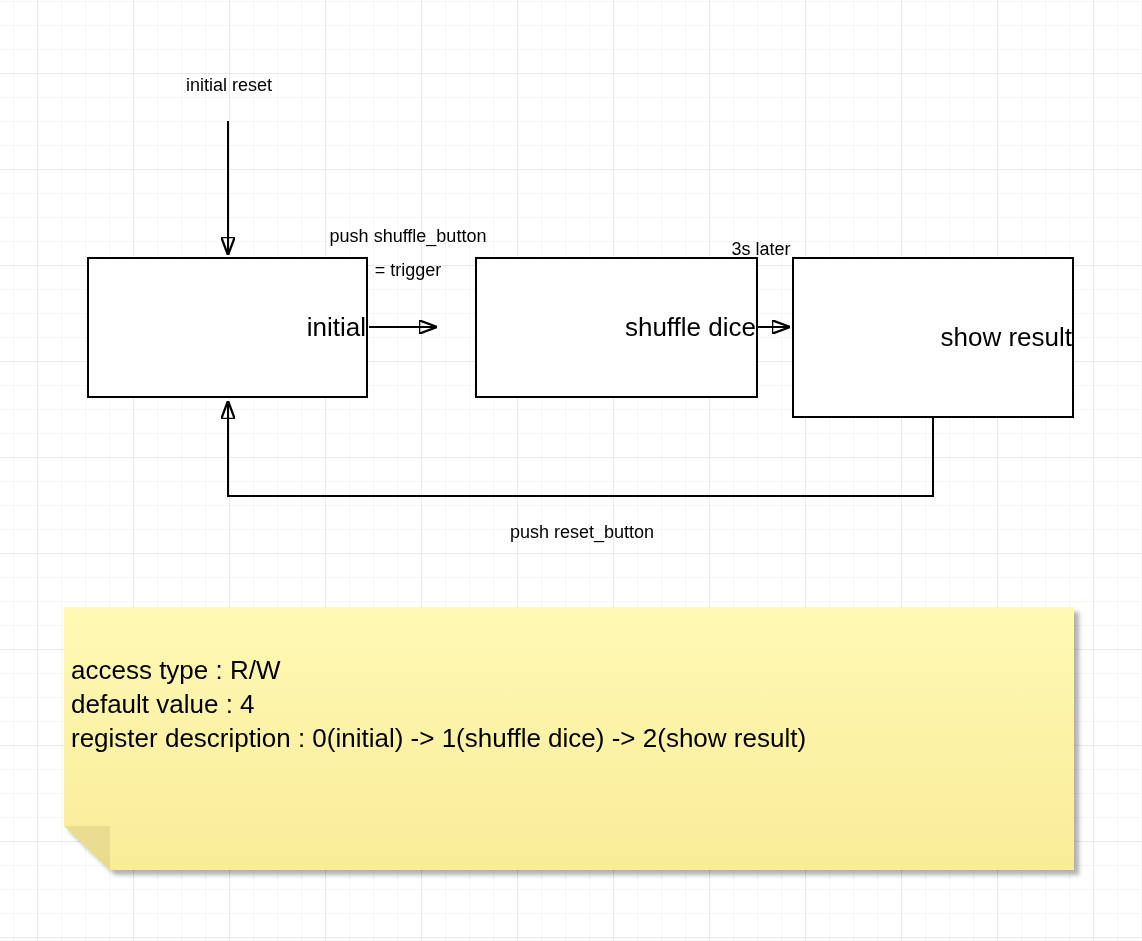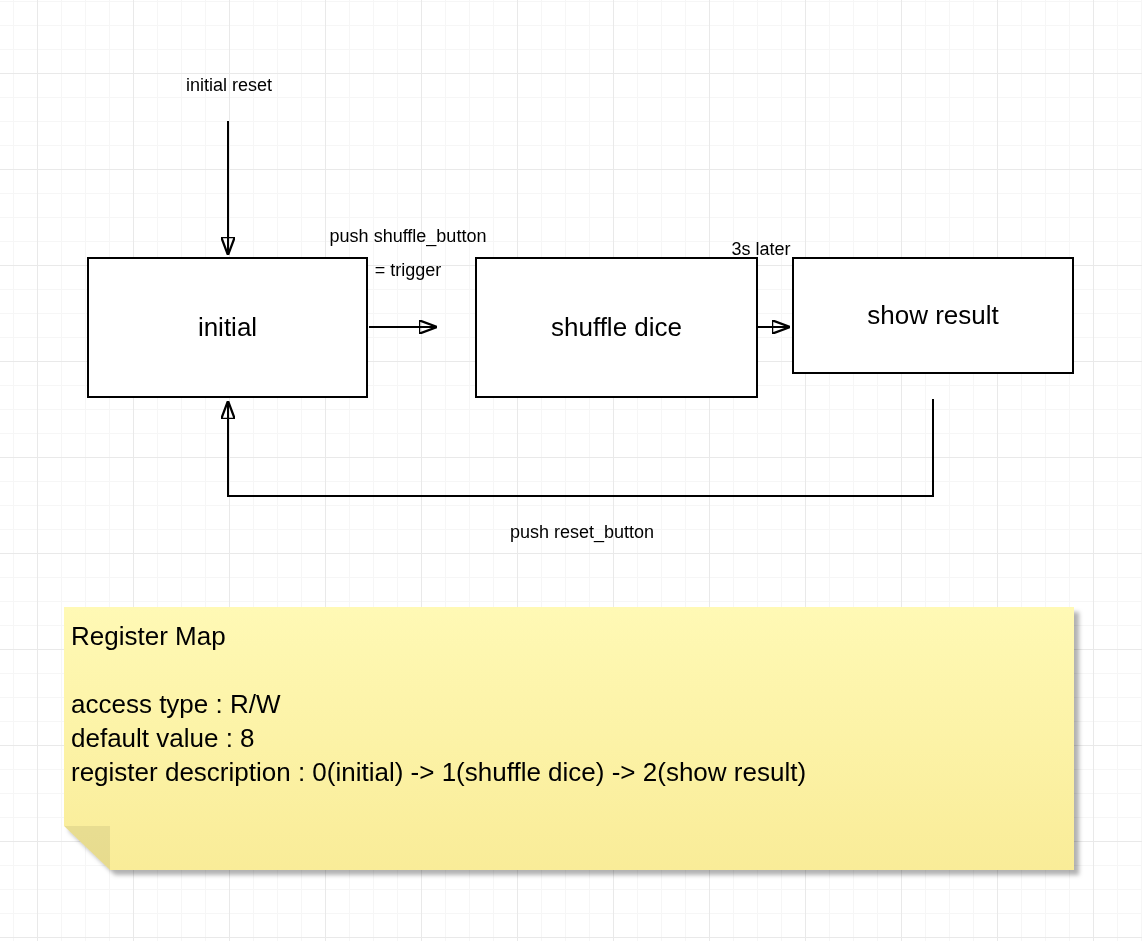--- a/index.html
+++ b/index.html
@@ -41,27 +41,27 @@
     fill:none;
     stroke:var(--stroke);
     stroke-width:2;
   }
   .state{
     position:absolute;
     background:#ffffff;
     border:2px solid var(--stroke);
     display:flex;
     align-items:center;
-    justify-content:center;
+    justify-content:flex-end;
     font-size:26px;
     text-align:center;
   }
   .state-initial{left:87px; top:257px; width:281px; height:141px;}
   .state-shuffle{left:439px; top:257px; width:283px; height:141px;margin-left:36px;}
-  .state-result{left:792px; top:257px; width:282px; height:117px;}
+  .state-result{left:792px; top:257px; width:282px; height:161px;}
   .edge-label{
     position:absolute;
     transform:translate(-50%,-50%);
     font-size:18px;
     line-height:34px;
     text-align:center;
     white-space:nowrap;
   }
   .lbl-initial-reset{left:229px; top:85px;}
   .lbl-push-shuffle{left:408px; top:211px;margin-top:42px;}
@@ -125,22 +125,21 @@
     <div>push shuffle_button</div>
     <div>= trigger</div>
   </div>
 
   <div class="edge-label lbl-3s-later">3s later</div>
 
   <div class="edge-label lbl-push-reset">push reset_button</div>
 
   <div class="note-wrap">
     <div class="note">
-      <div>Register Map</div>
       <div class="spacer-line"></div>
       <div>access type : R/W</div>
-      <div>default value : 8</div>
+      <div>default value : 4</div>
       <div>register description : 0(initial) -&gt; 1(shuffle dice) -&gt; 2(show result)</div>
       <div class="fold"></div>
     </div>
   </div>
 
 </div>
 
 </body></html>

